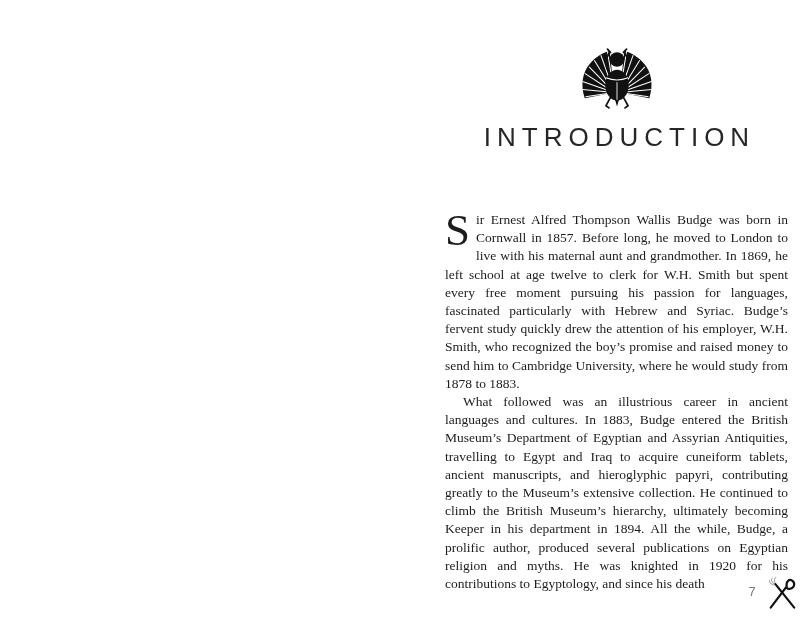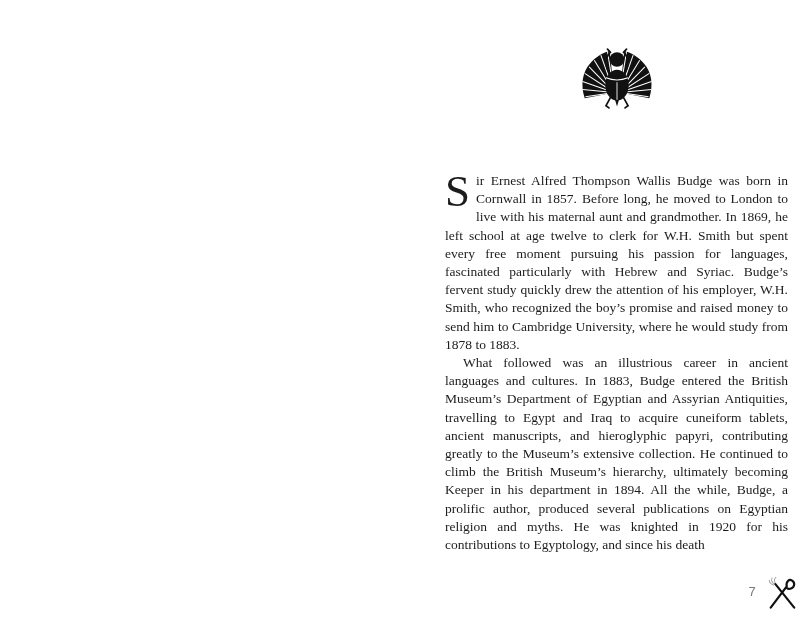--- a/index.html
+++ b/index.html
@@ -124,20 +124,21 @@
         <path fill="currentColor" d="M47 71 L50 81 L53 71 Z"></path>
 
         <circle cx="50" cy="17" r="10" fill="currentColor"></circle>
 
         <ellipse cx="50" cy="52" rx="16" ry="21" fill="currentColor"></ellipse>
         <path d="M35 42 Q50 48 65 42" stroke="#ffffff" stroke-width="1.5" fill="none"></path>
         <path d="M50 48 L50 72" stroke="#ffffff" stroke-width="1.2" fill="none"></path>
       </svg>
     </div>
 
+    <h1 class="chapter-heading">INTRODUCTION</h1>
 
     <div class="textblock">
       <p>
         <span class="dropcap">S</span><span>ir Ernest Alfred Thompson Wallis Budge was born in Cornwall in 1857. Before long, he moved to London to live with his maternal aunt and grandmother. In 1869, he left school at age twelve to clerk for W.H. Smith but spent every free moment pursuing his passion for languages, fascinated particularly with Hebrew and Syriac. Budge’s fervent study quickly drew the attention of his employer, W.H. Smith, who recognized the boy’s promise and raised money to send him to Cambridge University, where he would study from 1878 to 1883.</span>
       </p>
       <p class="para-indent">What followed was an illustrious career in ancient languages and cultures. In 1883, Budge entered the British Museum’s Department of Egyptian and Assyrian Antiquities, travelling to Egypt and Iraq to acquire cuneiform tablets, ancient manuscripts, and hieroglyphic papyri, contributing greatly to the Museum’s extensive collection. He continued to climb the British Museum’s hierarchy, ultimately becoming Keeper in his department in 1894. All the while, Budge, a prolific author, produced several publications on Egyptian religion and myths. He was knighted in 1920 for his contributions to Egyptology, and since his death</p>
     </div>
 
   </div>
 

